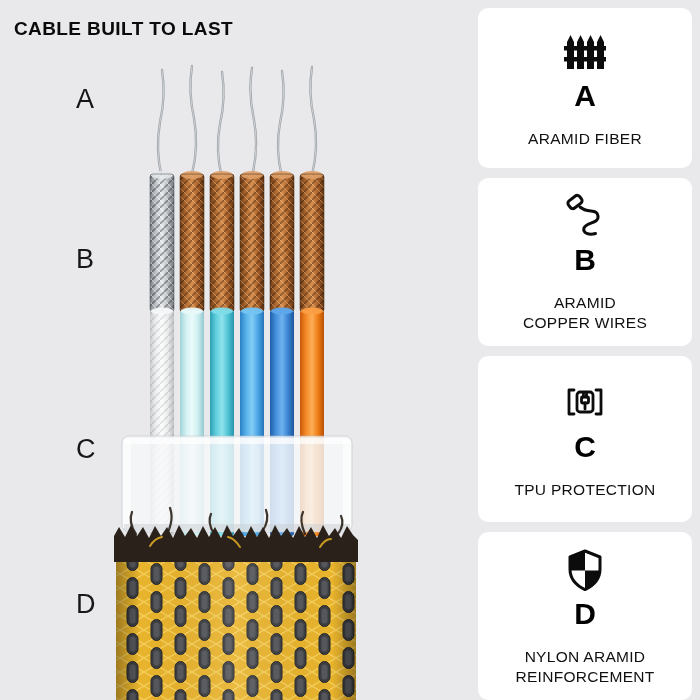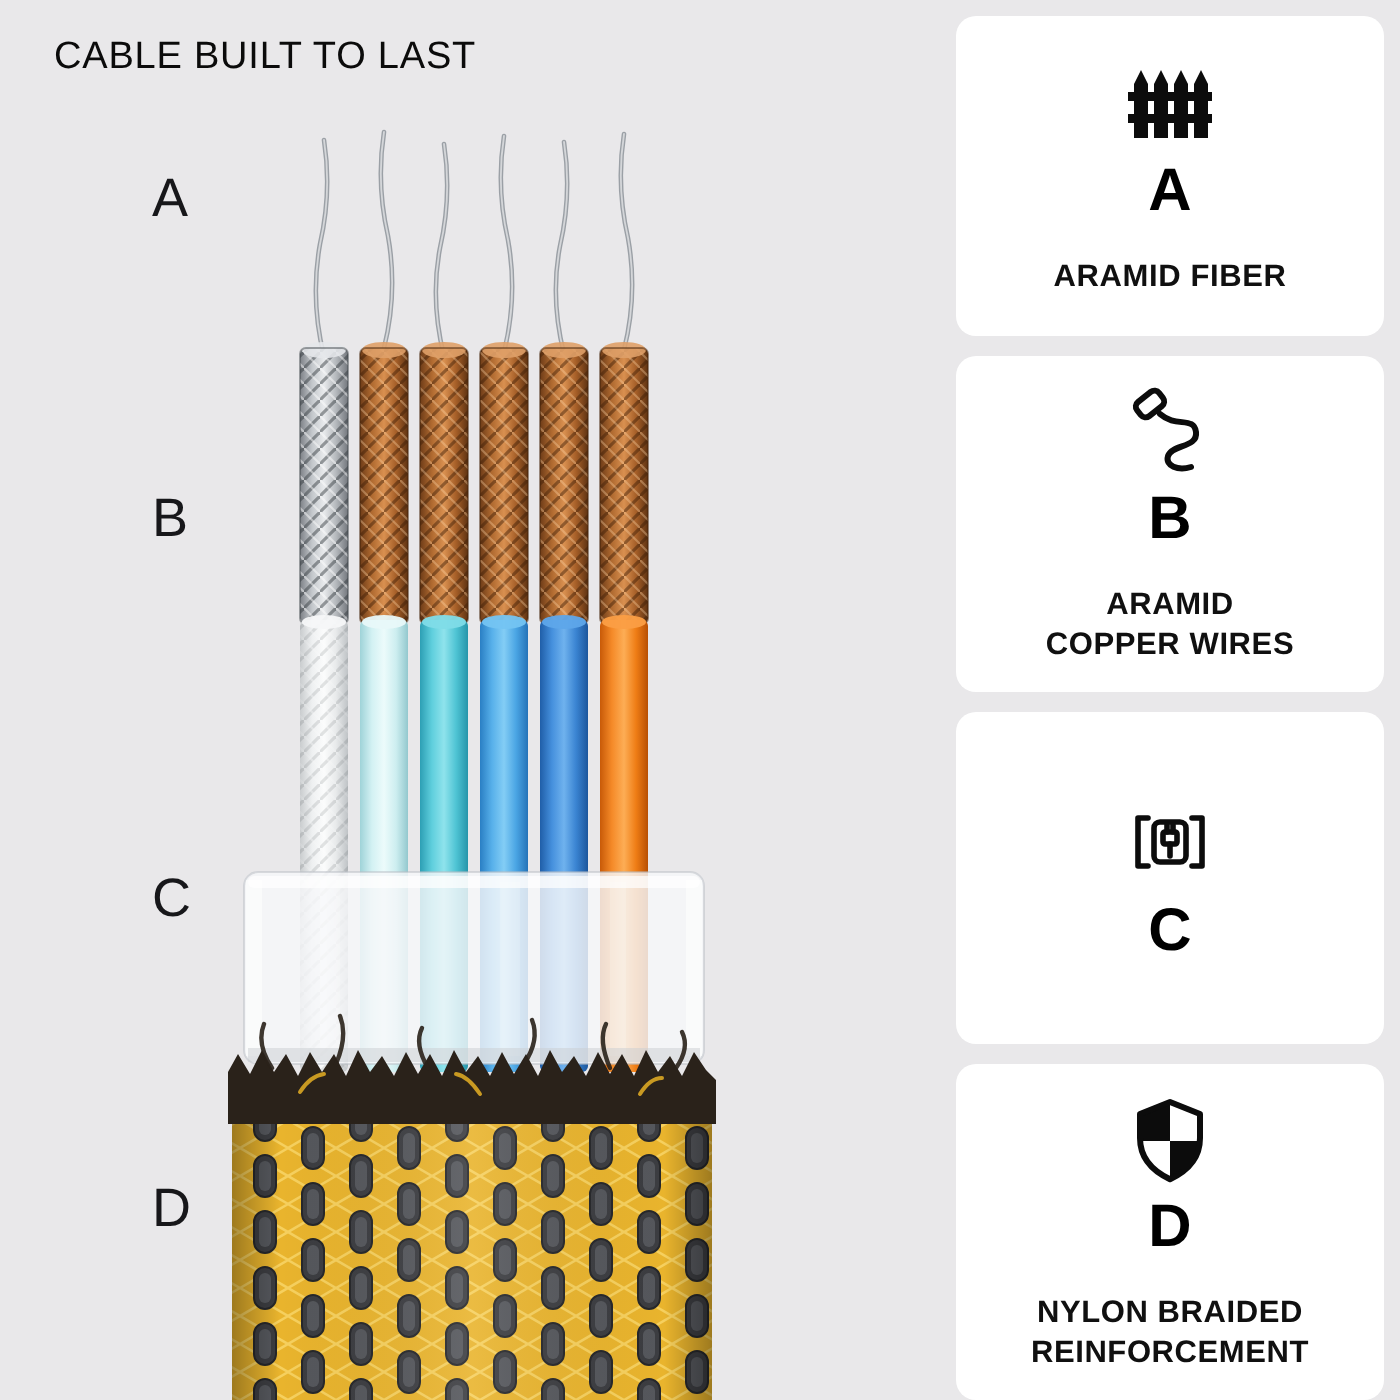--- a/index.html
+++ b/index.html
@@ -5,22 +5,22 @@
   html,body{margin:0;padding:0;}
   body{
     width:700px;height:700px;
     background:#e9e8ea;
     font-family:"Liberation Sans", sans-serif;
     overflow:hidden;
     position:relative;
   }
   .page{position:relative;width:700px;height:700px;}
   .title{
-    position:absolute;left:27px;top:18px;
-    font-size:19px;font-weight:400;letter-spacing:.4px;color:#0b0b0b;
+    position:absolute;left:14px;top:18px;
+    font-size:19px;font-weight:700;letter-spacing:.4px;color:#0b0b0b;
   }
   .side-label{
     position:absolute;font-size:27px;font-weight:500;color:#17171a;
   }
   #lblA{left:76px;top:84px;}
   #lblB{left:76px;top:244px;}
   #lblC{left:76px;top:434px;}
   #lblD{left:76px;top:589px;}
   .cable-svg{position:absolute;left:0;top:0;}
   .cards{
@@ -33,21 +33,21 @@
     display:flex;flex-direction:column;align-items:center;justify-content:center;
     text-align:center;padding:10px 8px;
   }
   .card.h1{height:160px;}
   .card.h2{height:168px;}
   .card.h3{height:166px;}
   .card.h4{height:168px;}
   .card .icon{height:50px;display:flex;align-items:center;justify-content:center;}
   .card .letter{font-size:30px;font-weight:800;color:#000;margin-top:2px;line-height:1.1;}
   .card .caption{
-    font-size:15.5px;font-weight:700;color:#101010;letter-spacing:.3px;
+    font-size:15.5px;font-weight:400;color:#101010;letter-spacing:.3px;
     line-height:1.3;margin-top:17px;white-space:pre-line;
   }
 </style>
 </head>
 <body>
 
 <div class="page">
 
   <div class="title">CABLE BUILT TO LAST</div>
 
@@ -279,36 +279,37 @@
           <g fill="none" stroke="#0c0c0c" stroke-width="2.8" stroke-linecap="round" stroke-linejoin="round">
             <path d="M13 11 H8 V35 H13"></path>
             <path d="M35 11 H40 V35 H35"></path>
             <rect x="16" y="13" width="16" height="20" rx="3"></rect>
             <rect x="20.5" y="18" width="7" height="6" rx="1"></rect>
             <path d="M22.5 18 V14.5 M25.5 18 V14.5 M24 24 V30"></path>
           </g>
         </svg>
       </div>
       <div class="letter">C</div>
+      <div class="caption">TPU PROTECTION</div>
     </div>
 
     <div class="card h4">
       <div class="icon">
         <svg width="48" height="48" viewBox="0 0 48 48">
           <defs>
             <clipPath id="shieldClip">
               <path d="M24 5 L39 11 V23 C39 33 32.5 39.6 24 43.6 C15.5 39.6 9 33 9 23 V11 Z"></path>
             </clipPath>
           </defs>
           <g clip-path="url(#shieldClip)">
             <rect x="9" y="5" width="15" height="19.5" fill="#0c0c0c"></rect>
             <rect x="24" y="24.5" width="15" height="19.5" fill="#0c0c0c"></rect>
           </g>
           <path d="M24 5 L39 11 V23 C39 33 32.5 39.6 24 43.6 C15.5 39.6 9 33 9 23 V11 Z" fill="none" stroke="#0c0c0c" stroke-width="3" stroke-linejoin="round"></path>
         </svg>
       </div>
       <div class="letter">D</div>
-      <div class="caption">NYLON BRAIDED
+      <div class="caption">NYLON ARAMID
 REINFORCEMENT</div>
     </div>
 
   </div>
 </div>
 
 </body></html>

